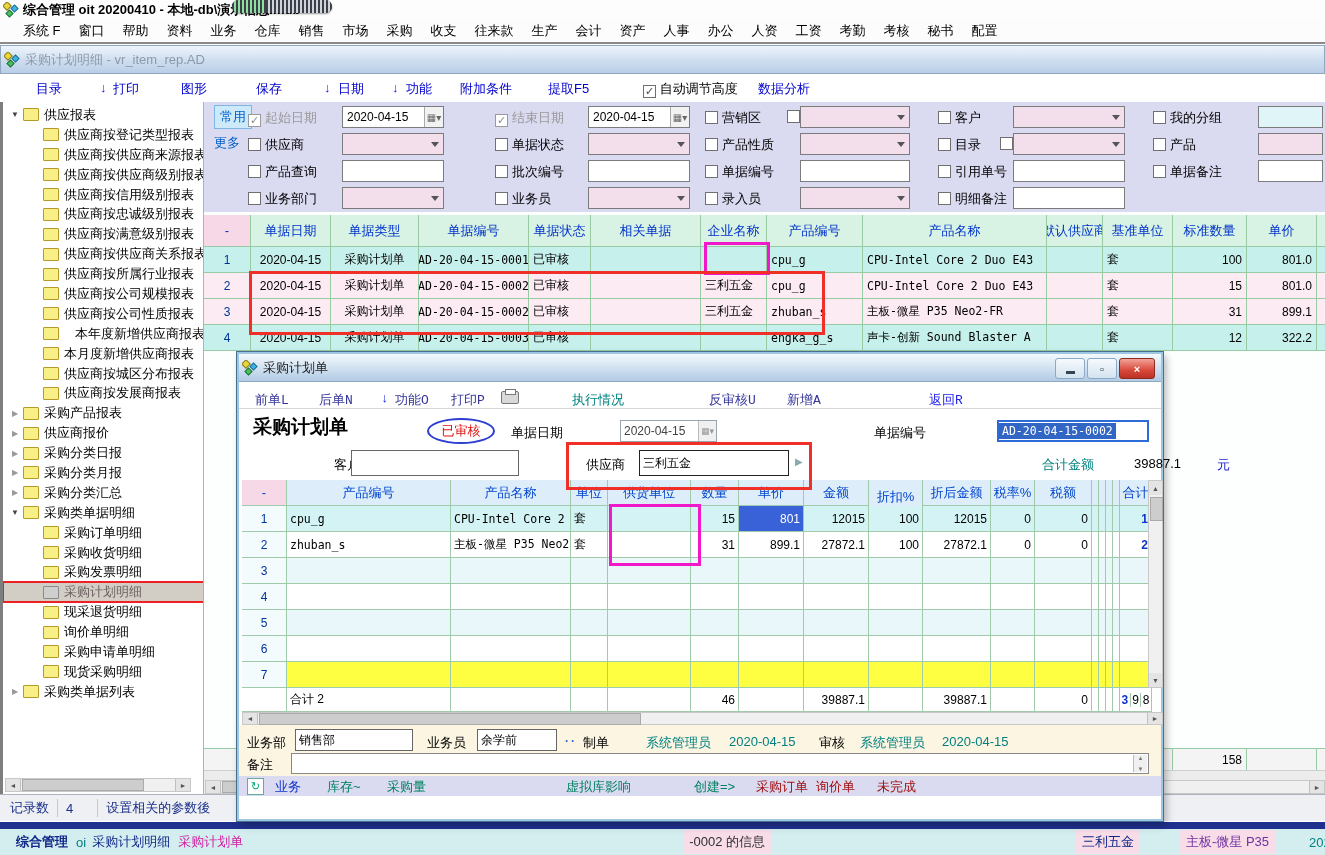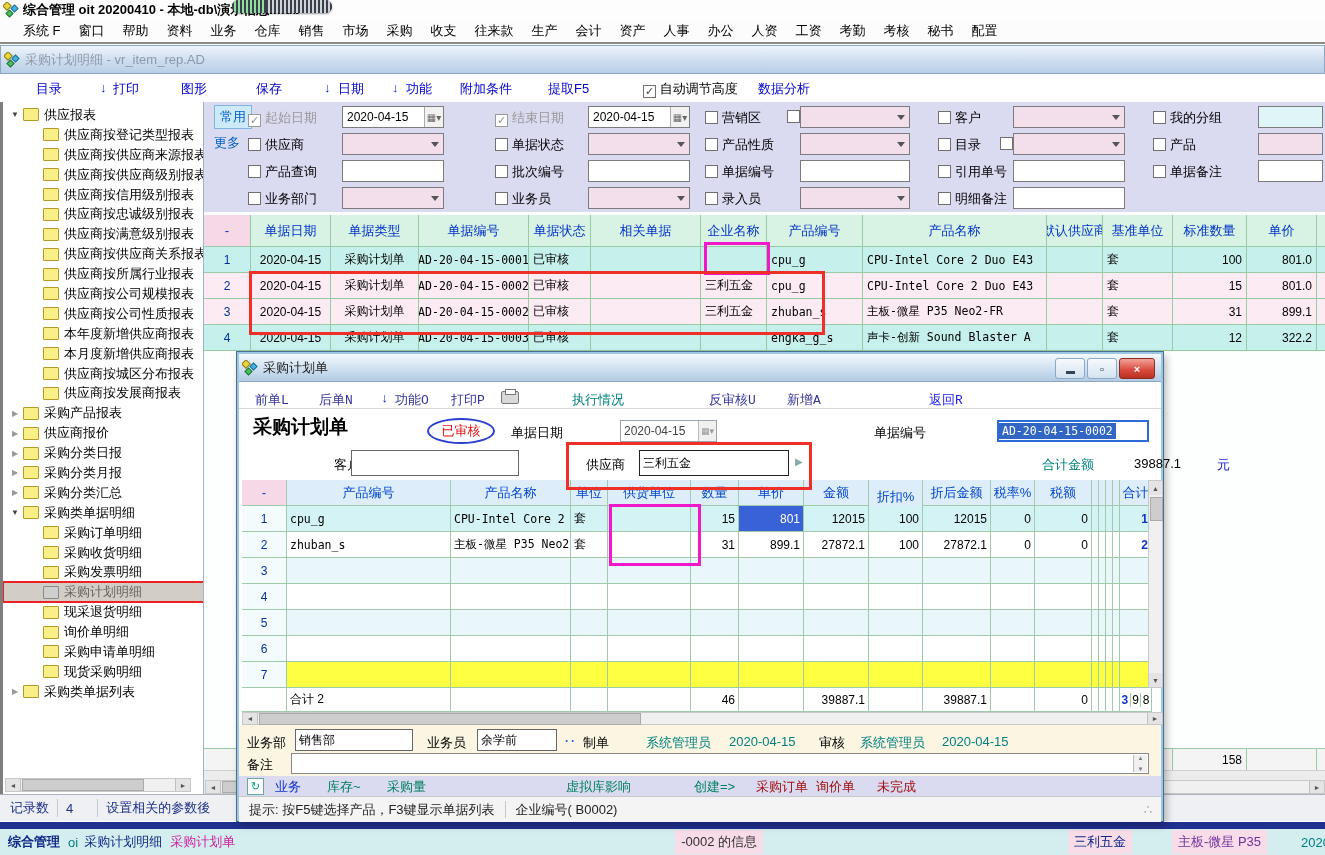--- a/index.html
+++ b/index.html
@@ -256,21 +256,21 @@
         <div class="ti lvl1">
           <div class="fold"></div>
           <div class="" style="white-space: nowrap;">供应商按公司规模报表</div>
         </div>
         <div class="ti lvl1">
           <div class="fold"></div>
           <div class="" style="white-space: nowrap;">供应商按公司性质报表</div>
         </div>
         <div class="ti lvl1">
           <div class="fold"></div>
-          <div class="" style="white-space: nowrap;">本年度新增供应商报表</div>
+          <div class="" style="white-space: nowrap; margin-left: 11px;">本年度新增供应商报表</div>
         </div>
         <div class="ti lvl1">
           <div class="fold"></div>
           <div class="" style="white-space: nowrap;">本月度新增供应商报表</div>
         </div>
         <div class="ti lvl1">
           <div class="fold"></div>
           <div class="" style="white-space: nowrap;">供应商按城区分布报表</div>
         </div>
         <div class="ti lvl1">
@@ -854,34 +854,28 @@
       <span class="llink b" style="left:36px">业务</span>
       <span class="llink g" style="left:88px">库存~</span>
       <span class="llink g" style="left:148px">采购量</span>
       <span class="llink g" style="left:327px">虚拟库影响</span>
       <span class="llink g" style="left:455px">创建=&gt;</span>
       <span class="llink red" style="left:517px">采购订单</span>
       <span class="llink red" style="left:577px">询价单</span>
       <span class="llink red" style="left:638px">未完成</span>
     </div>
 
-    <div class="abs dstatus">
-      <span style="margin-left:10px">提示: 按F5键选择产品，F3键显示单据列表</span>
-      <span class="sep"></span>
-      <span>企业编号( B0002)</span>
-      <span style="margin-left:auto;margin-right:8px;color:#aaa;letter-spacing:1px">∴</span>
-    </div>
 
     <div class="ann-red" style="left:327px;top:88px;width:240px;height:42px"></div>
     <div class="ann-mag" style="left:370px;top:150px;width:86px;height:56px"></div>
   </div>
 
   <div class="abs blueline"></div>
   <div class="abs taskbar">
-    <span class="tseg" style="margin-left:8px;color:#102888;font-weight:bold">综合管理</span>
+    <span class="tseg" style="margin-left:16px;color:#102888;font-weight:bold">综合管理</span>
     <span class="tseg" style="margin-left:8px;color:#008080">oi</span>
     <span class="tseg" style="margin-left:6px;color:#102888">采购计划明细</span>
     <span class="tseg" style="margin-left:8px;color:#d020a0">采购计划单</span>
     <span class="pinkseg" style="margin-left:440px;color:#303030">-0002 的信息</span>
     <span class="pinkseg" style="margin-left:305px;color:#102888">三利五金</span>
     <span class="pinkseg" style="margin-left:40px;color:#7030a0">主板-微星 P35</span>
     <span class="tseg" style="margin-left:34px;color:#008080">2020-0</span>
   </div>
 
 </div>

